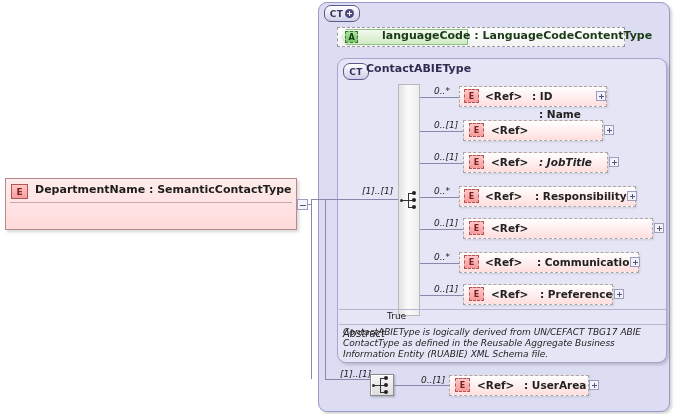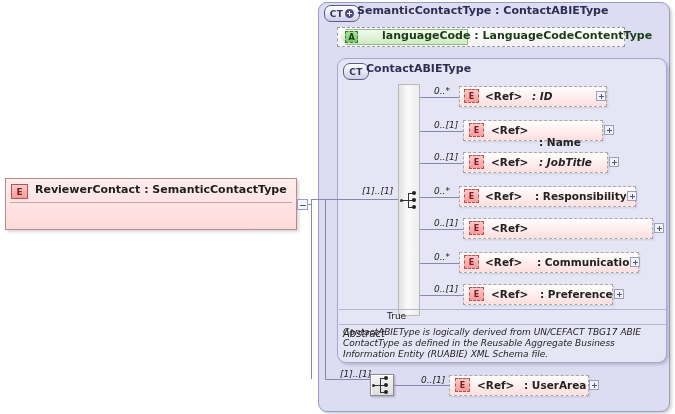--- a/index.html
+++ b/index.html
@@ -170,21 +170,20 @@
 </head>
 <body>
 
 <div class="canvas">
 
   <div class="rbox ct-outer"></div>
   <div class="badge-ct ct-outer-badge">
     <span>CT</span>
       <span class="pl"></span>
   </div>
-  <div class="ct-title ct-outer-title">SemanticContactType : ContactABIEType</div>
 
   <div class="attr-wrap"></div>
   <div class="attr-inner"></div>
   <div class="attr-badge">A</div>
   <div class="attr-text">languageCode : LanguageCodeContentType</div>
 
   <div class="rbox ct-inner"></div>
   <div class="badge-ct ct-inner-badge">
     <span>CT</span>
   </div>
@@ -210,29 +209,29 @@
   <div class="line hline" style="left:325px;top:199px;width:73px;"></div>
   <div class="line hline" style="left:325px;top:379px;width:45px;"></div>
 
   <div class="card-lbl" style="left:362px;top:186px;">[1]..[1]</div>
   <div class="card-lbl" style="left:340px;top:369px;">[1]..[1]</div>
 
   <div class="line hline" style="left:420px;top:97px;width:39px;"></div>
   <div class="erow" style="left:459px;top:86px;width:148px;"></div>
   <div class="ebadge" style="left:464px;top:89px;">E</div>
   <div class="eref" style="left:485px;top:90px;">&lt;Ref&gt;</div>
-  <div class="etext" style="left:532px;top:90px;font-style:italic;">: ID</div>
+  <div class="etext" style="left:532px;top:90px;">: ID</div>
   <div class="plus" style="left:596px;top:91px;"></div>
   <div class="card-lbl" style="left:434px;top:86px;">0..*</div>
 
   <div class="line hline" style="left:420px;top:131px;width:43px;"></div>
   <div class="erow" style="left:463px;top:120px;width:140px;"></div>
   <div class="ebadge" style="left:469px;top:123px;">E</div>
   <div class="eref" style="left:491px;top:124px;">&lt;Ref&gt;</div>
-  <div class="etext" style="left:539px;top:136px;">: Name</div>
+  <div class="etext" style="left:539px;top:108px;">: Name</div>
   <div class="plus" style="left:604px;top:125px;"></div>
   <div class="card-lbl" style="left:434px;top:120px;">0..[1]</div>
 
   <div class="line hline" style="left:420px;top:163px;width:43px;"></div>
   <div class="erow" style="left:463px;top:152px;width:145px;"></div>
   <div class="ebadge" style="left:469px;top:155px;">E</div>
   <div class="eref" style="left:491px;top:156px;">&lt;Ref&gt;</div>
   <div class="etext" style="left:539px;top:156px;font-style:italic;">: JobTitle</div>
   <div class="plus" style="left:609px;top:157px;"></div>
   <div class="card-lbl" style="left:434px;top:152px;">0..[1]</div>
@@ -289,17 +288,17 @@
   <div class="line hline" style="left:394px;top:385px;width:55px;"></div>
   <div class="erow" style="left:449px;top:375px;width:140px;"></div>
   <div class="ebadge" style="left:455px;top:378px;">E</div>
   <div class="eref" style="left:477px;top:379px;">&lt;Ref&gt;</div>
   <div class="etext" style="left:524px;top:379px;">: UserArea</div>
   <div class="plus" style="left:589px;top:380px;"></div>
   <div class="card-lbl" style="left:421px;top:375px;">0..[1]</div>
 
   <div class="rc-box"></div>
   <div class="rc-badge">E</div>
-  <div class="rc-title">ReviewerContact : SemanticContactType</div>
+  <div class="rc-title">DepartmentName : SemanticContactType</div>
   <div class="rc-sep"></div>
   <div class="minus" style="left:297px;top:199px;"></div>
 
 </div>
 
 </body></html>

